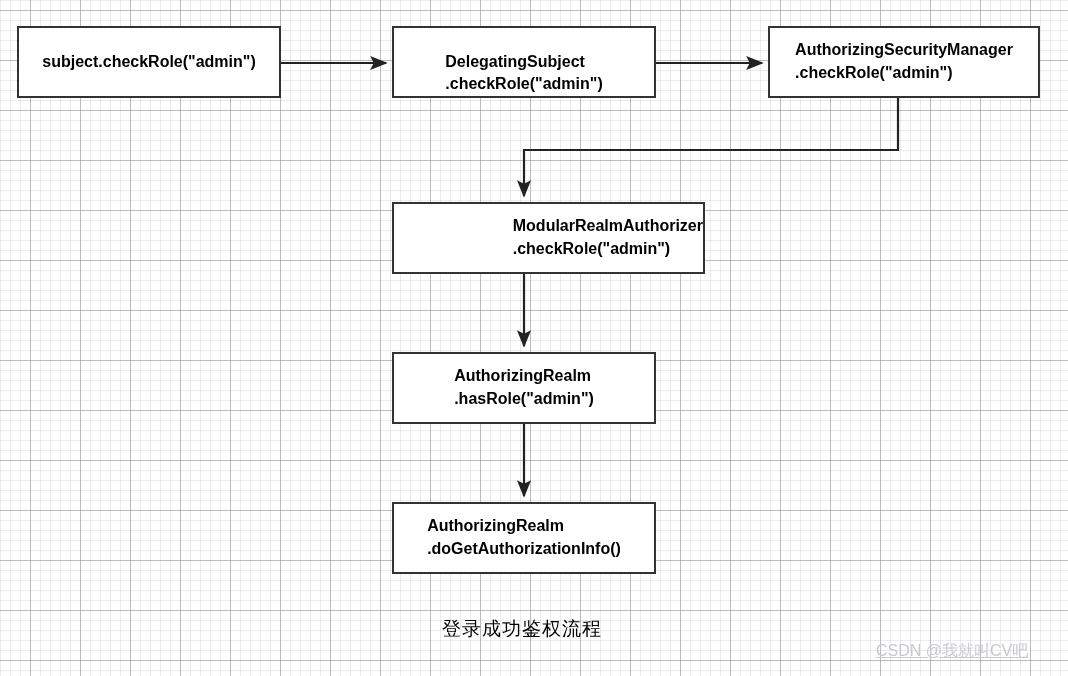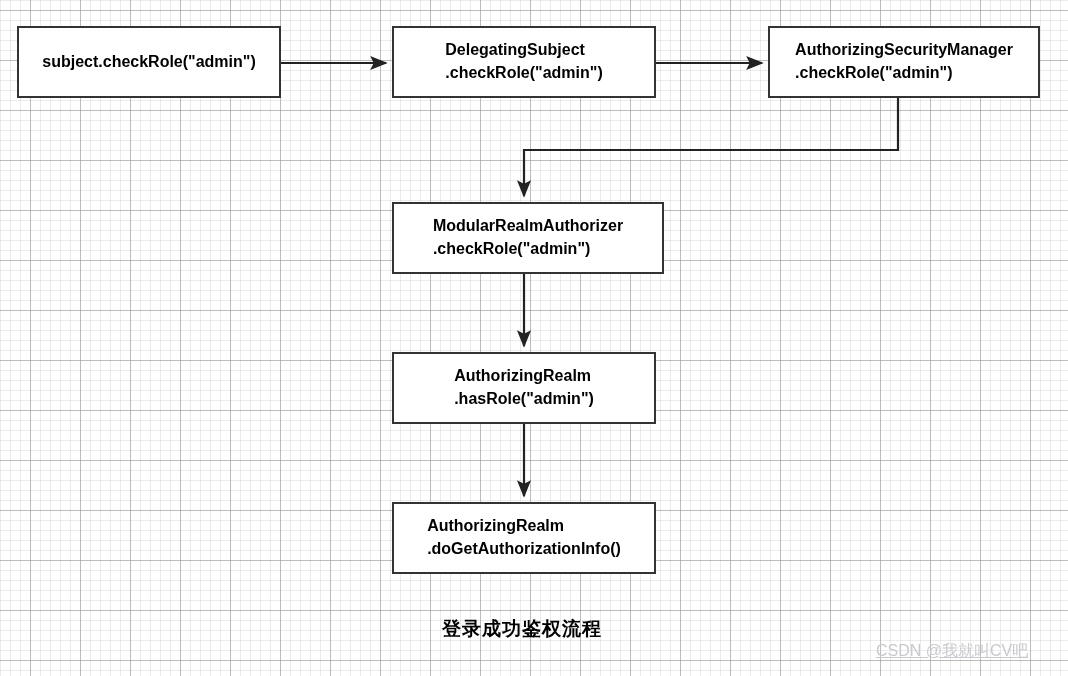--- a/index.html
+++ b/index.html
@@ -53,21 +53,21 @@
     pointer-events: none;
   }
   #caption {
     position: absolute;
     left: 0;
     top: 616px;
     width: 1044px;
     text-align: center;
     font-family: "Liberation Sans", sans-serif;
     font-size: 19px;
-    font-weight: bold;
+    font-weight: normal;
     color: #000000;
     letter-spacing: 1px;
   }
   #watermark {
     position: absolute;
     left: 876px;
     top: 641px;
     font-family: "Liberation Sans", sans-serif;
     font-size: 16px;
     color: #c9c9cf;
@@ -92,29 +92,29 @@
         <polyline points="898,98 898,150 524,150 524,196" marker-end="url(#arrowhead)"></polyline>
         <polyline points="524,274 524,346" marker-end="url(#arrowhead)"></polyline>
         <polyline points="524,424 524,496" marker-end="url(#arrowhead)"></polyline>
       </g>
   </svg>
 
   <div id="nodes">
       <div class="node single" style="left: 17px; top: 26px; width: 264px; height: 72px;">
         <span class="label">subject.checkRole("admin")</span>
       </div>
-      <div class="node" style="left: 392px; top: 26px; width: 264px; height: 72px;">
+      <div class="node" style="left: 392px; top: 26px; width: 264px; height: 72px; align-items: flex-end;">
         <span class="label">DelegatingSubject
 .checkRole("admin")</span>
       </div>
       <div class="node" style="left: 768px; top: 26px; width: 272px; height: 72px;">
         <span class="label">AuthorizingSecurityManager
 .checkRole("admin")</span>
       </div>
-      <div class="node" style="left: 392px; top: 202px; width: 272px; height: 72px;">
+      <div class="node" style="left: 392px; top: 202px; width: 313px; height: 72px; justify-content: flex-end;">
         <span class="label">ModularRealmAuthorizer
 .checkRole("admin")</span>
       </div>
       <div class="node" style="left: 392px; top: 352px; width: 264px; height: 72px;">
         <span class="label">AuthorizingRealm
 .hasRole("admin")</span>
       </div>
       <div class="node" style="left: 392px; top: 502px; width: 264px; height: 72px;">
         <span class="label">AuthorizingRealm
 .doGetAuthorizationInfo()</span>

